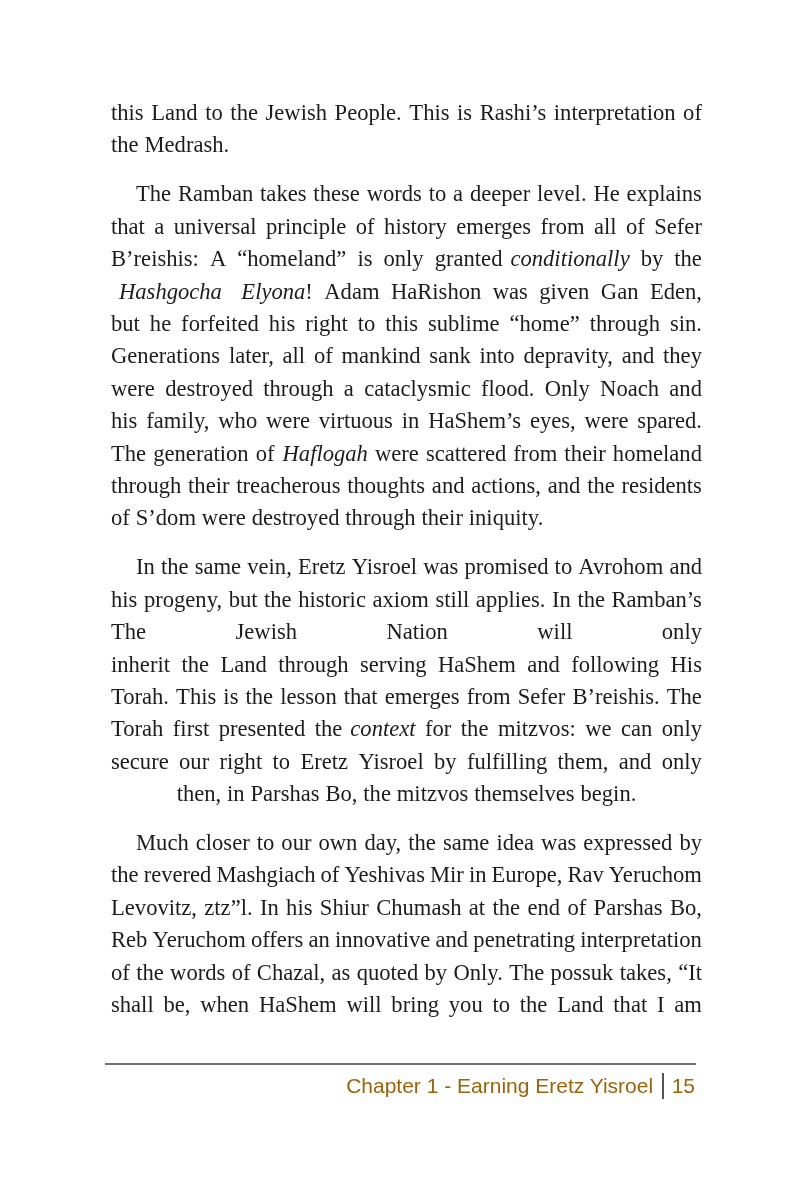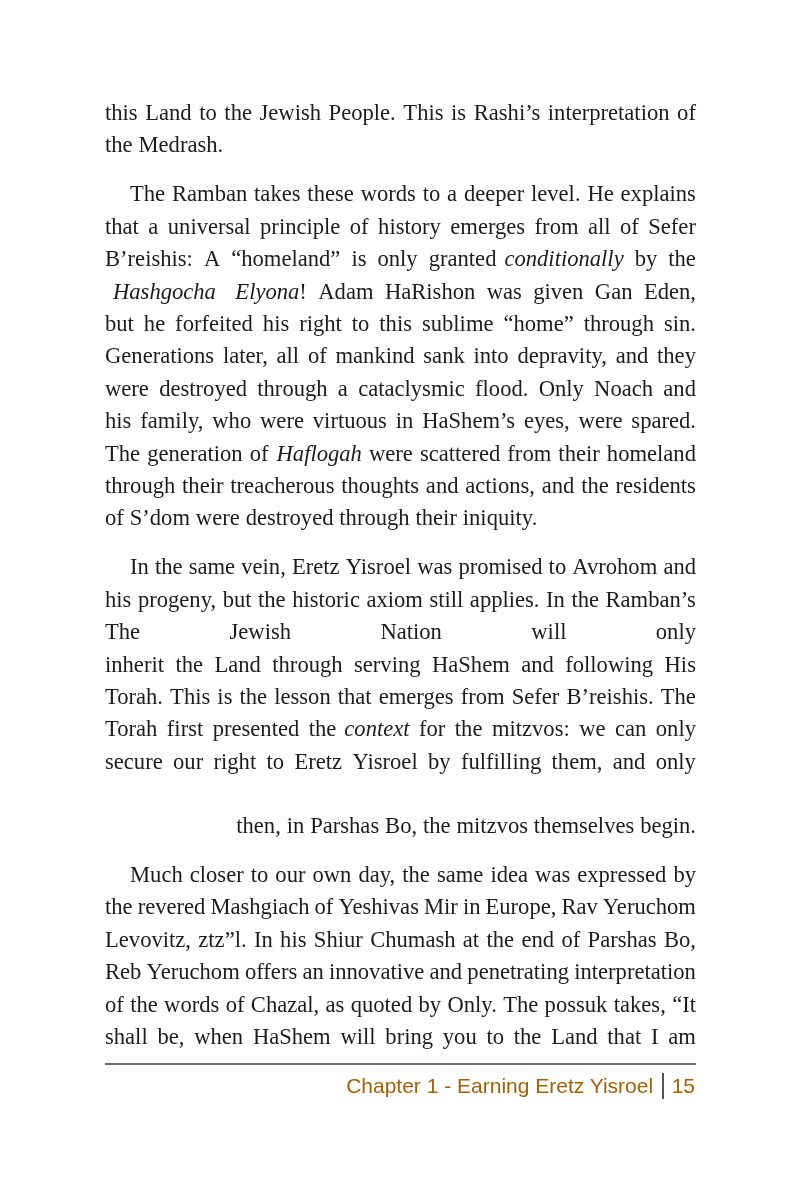--- a/index.html
+++ b/index.html
@@ -15,21 +15,21 @@
     }
     .page {
       position: absolute;
       left: 0; top: 0;
       width: 800px;
       height: 1191px;
       background: #ffffff;
     }
     .text-block {
       position: absolute;
-      left: 105px;
+      left: 111px;
       top: 97px;
       width: 591px;
       font-family: "Liberation Serif", "DejaVu Serif", serif;
       font-size: 22.6px;
       line-height: 32.4px;
       color: #1c1c1c;
       text-align: justify;
     }
     .para {
       margin: 0 0 16.5px 0;
@@ -293,21 +293,21 @@
           <span>right</span>
           <span>to</span>
           <span>Eretz</span>
           <span>Yisroel</span>
           <span>by</span>
           <span>fulfilling</span>
           <span>them,</span>
           <span>and</span>
           <span>only</span>
         </div>
-        <div class="justify-line" style="justify-content: flex-end; gap: 0.26em; margin-top: 32px;">
+        <div class="justify-line" style="justify-content: center; gap: 0.26em;">
           <span>then,</span>
           <span>in</span>
           <span>Parshas</span>
           <span>Bo,</span>
           <span>the</span>
           <span>mitzvos</span>
           <span>themselves</span>
           <span>begin.</span>
         </div>
       </div>

